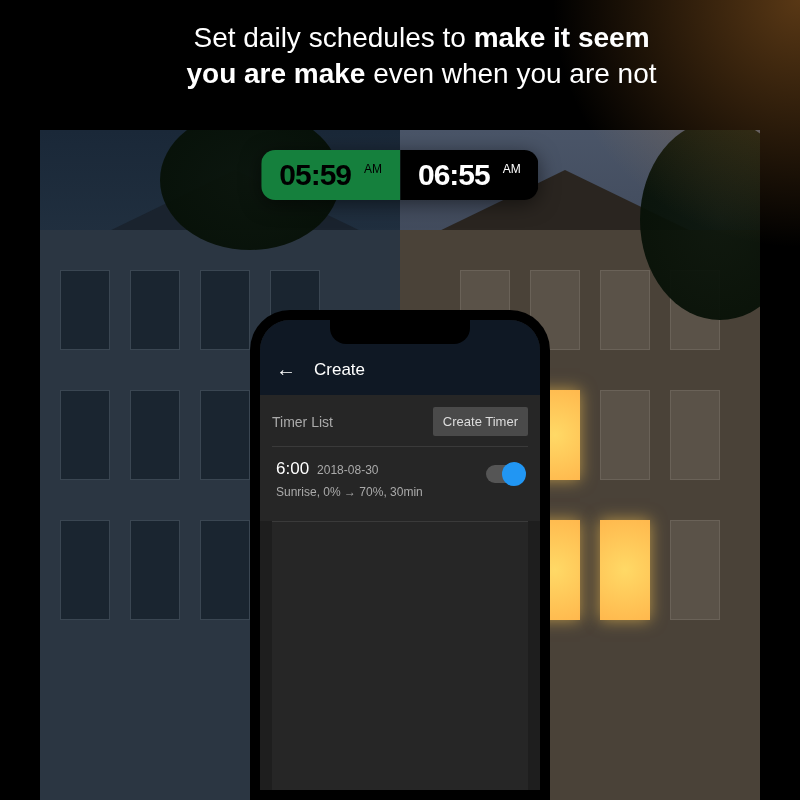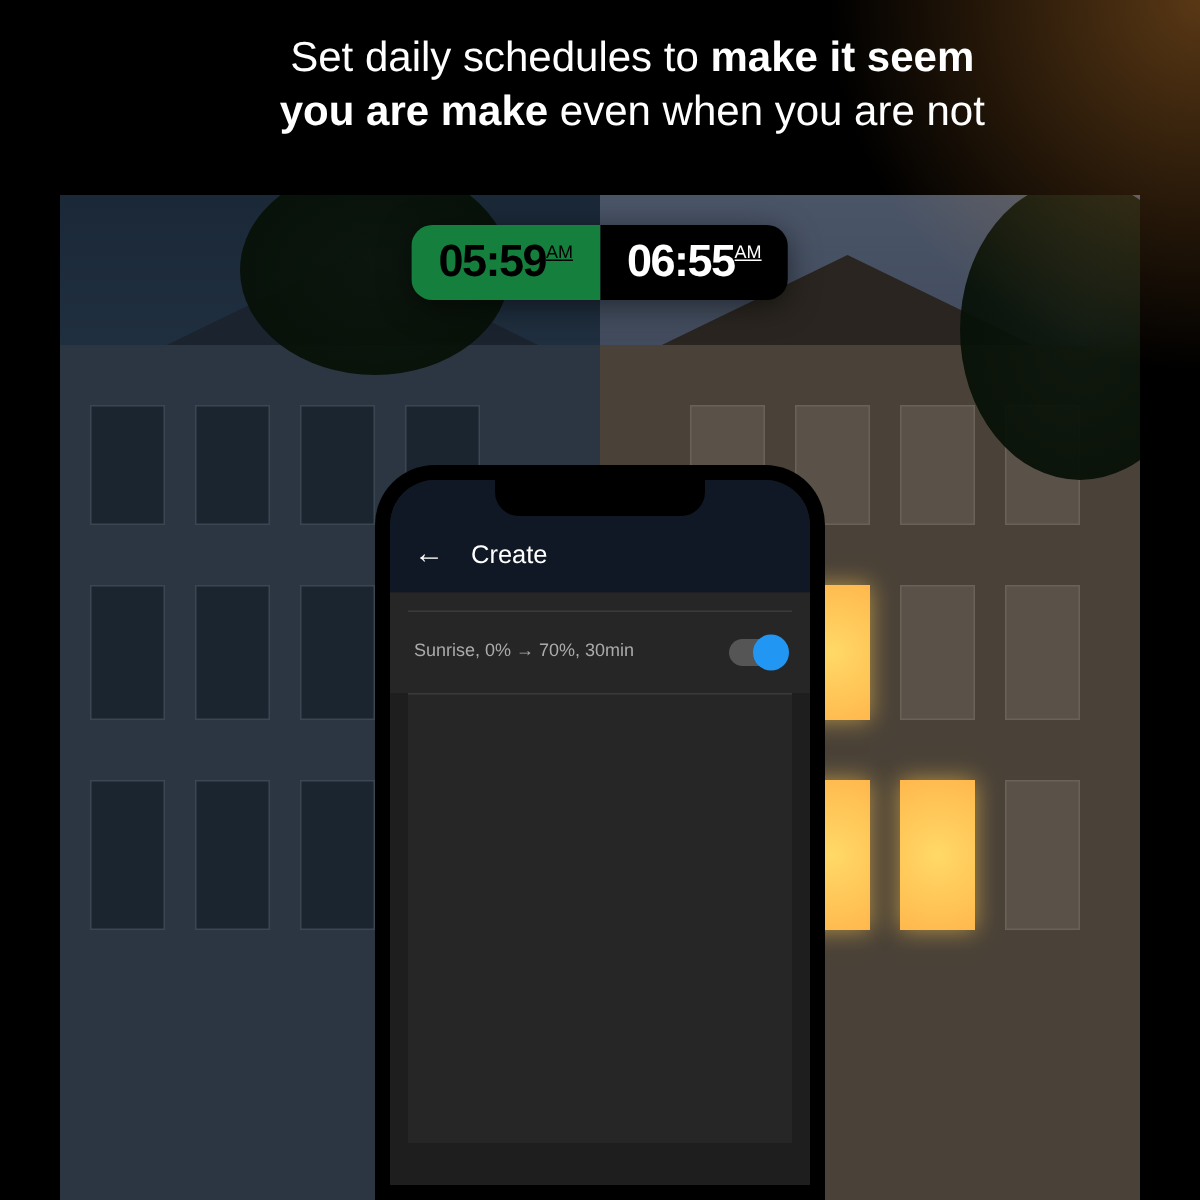--- a/index.html
+++ b/index.html
@@ -149,24 +149,23 @@
       color: #fff;
     }
     .time-value {
       font-size: 30px;
       font-weight: 600;
       letter-spacing: -1px;
     }
     .time-ampm {
       font-size: 12px;
       font-weight: 500;
-      margin-left: 0;
+      margin-left: 13px;
       position: relative;
       top: -12px;
-      text-decoration: underline;
     }
     
     
     .phone {
       position: absolute;
       bottom: 0;
       left: 50%;
       transform: translateX(-50%);
       width: 300px;
       height: 490px;
@@ -348,22 +347,30 @@
 <div class="phone">
   <div class="phone-screen">
     <div class="notch"></div>
 
     <div class="app-header">
       <span class="back-arrow">←</span>
       <span class="app-title">Create</span>
     </div>
 
     <div class="app-body">
+      <div class="list-header">
+        <span class="list-title">Timer List</span>
+        <button class="create-btn">Create Timer</button>
+      </div>
 
       <div class="timer-item">
+        <div class="timer-time-row">
+          <span class="timer-time">6:00</span>
+          <span class="timer-date">2018-08-30</span>
+        </div>
         <div class="timer-detail">Sunrise, 0% → 70%, 30min</div>
         <div class="toggle">
           <div class="toggle-knob"></div>
         </div>
       </div>
     </div>
 
     <div class="app-dark-fill"></div>
   </div>
 </div>

